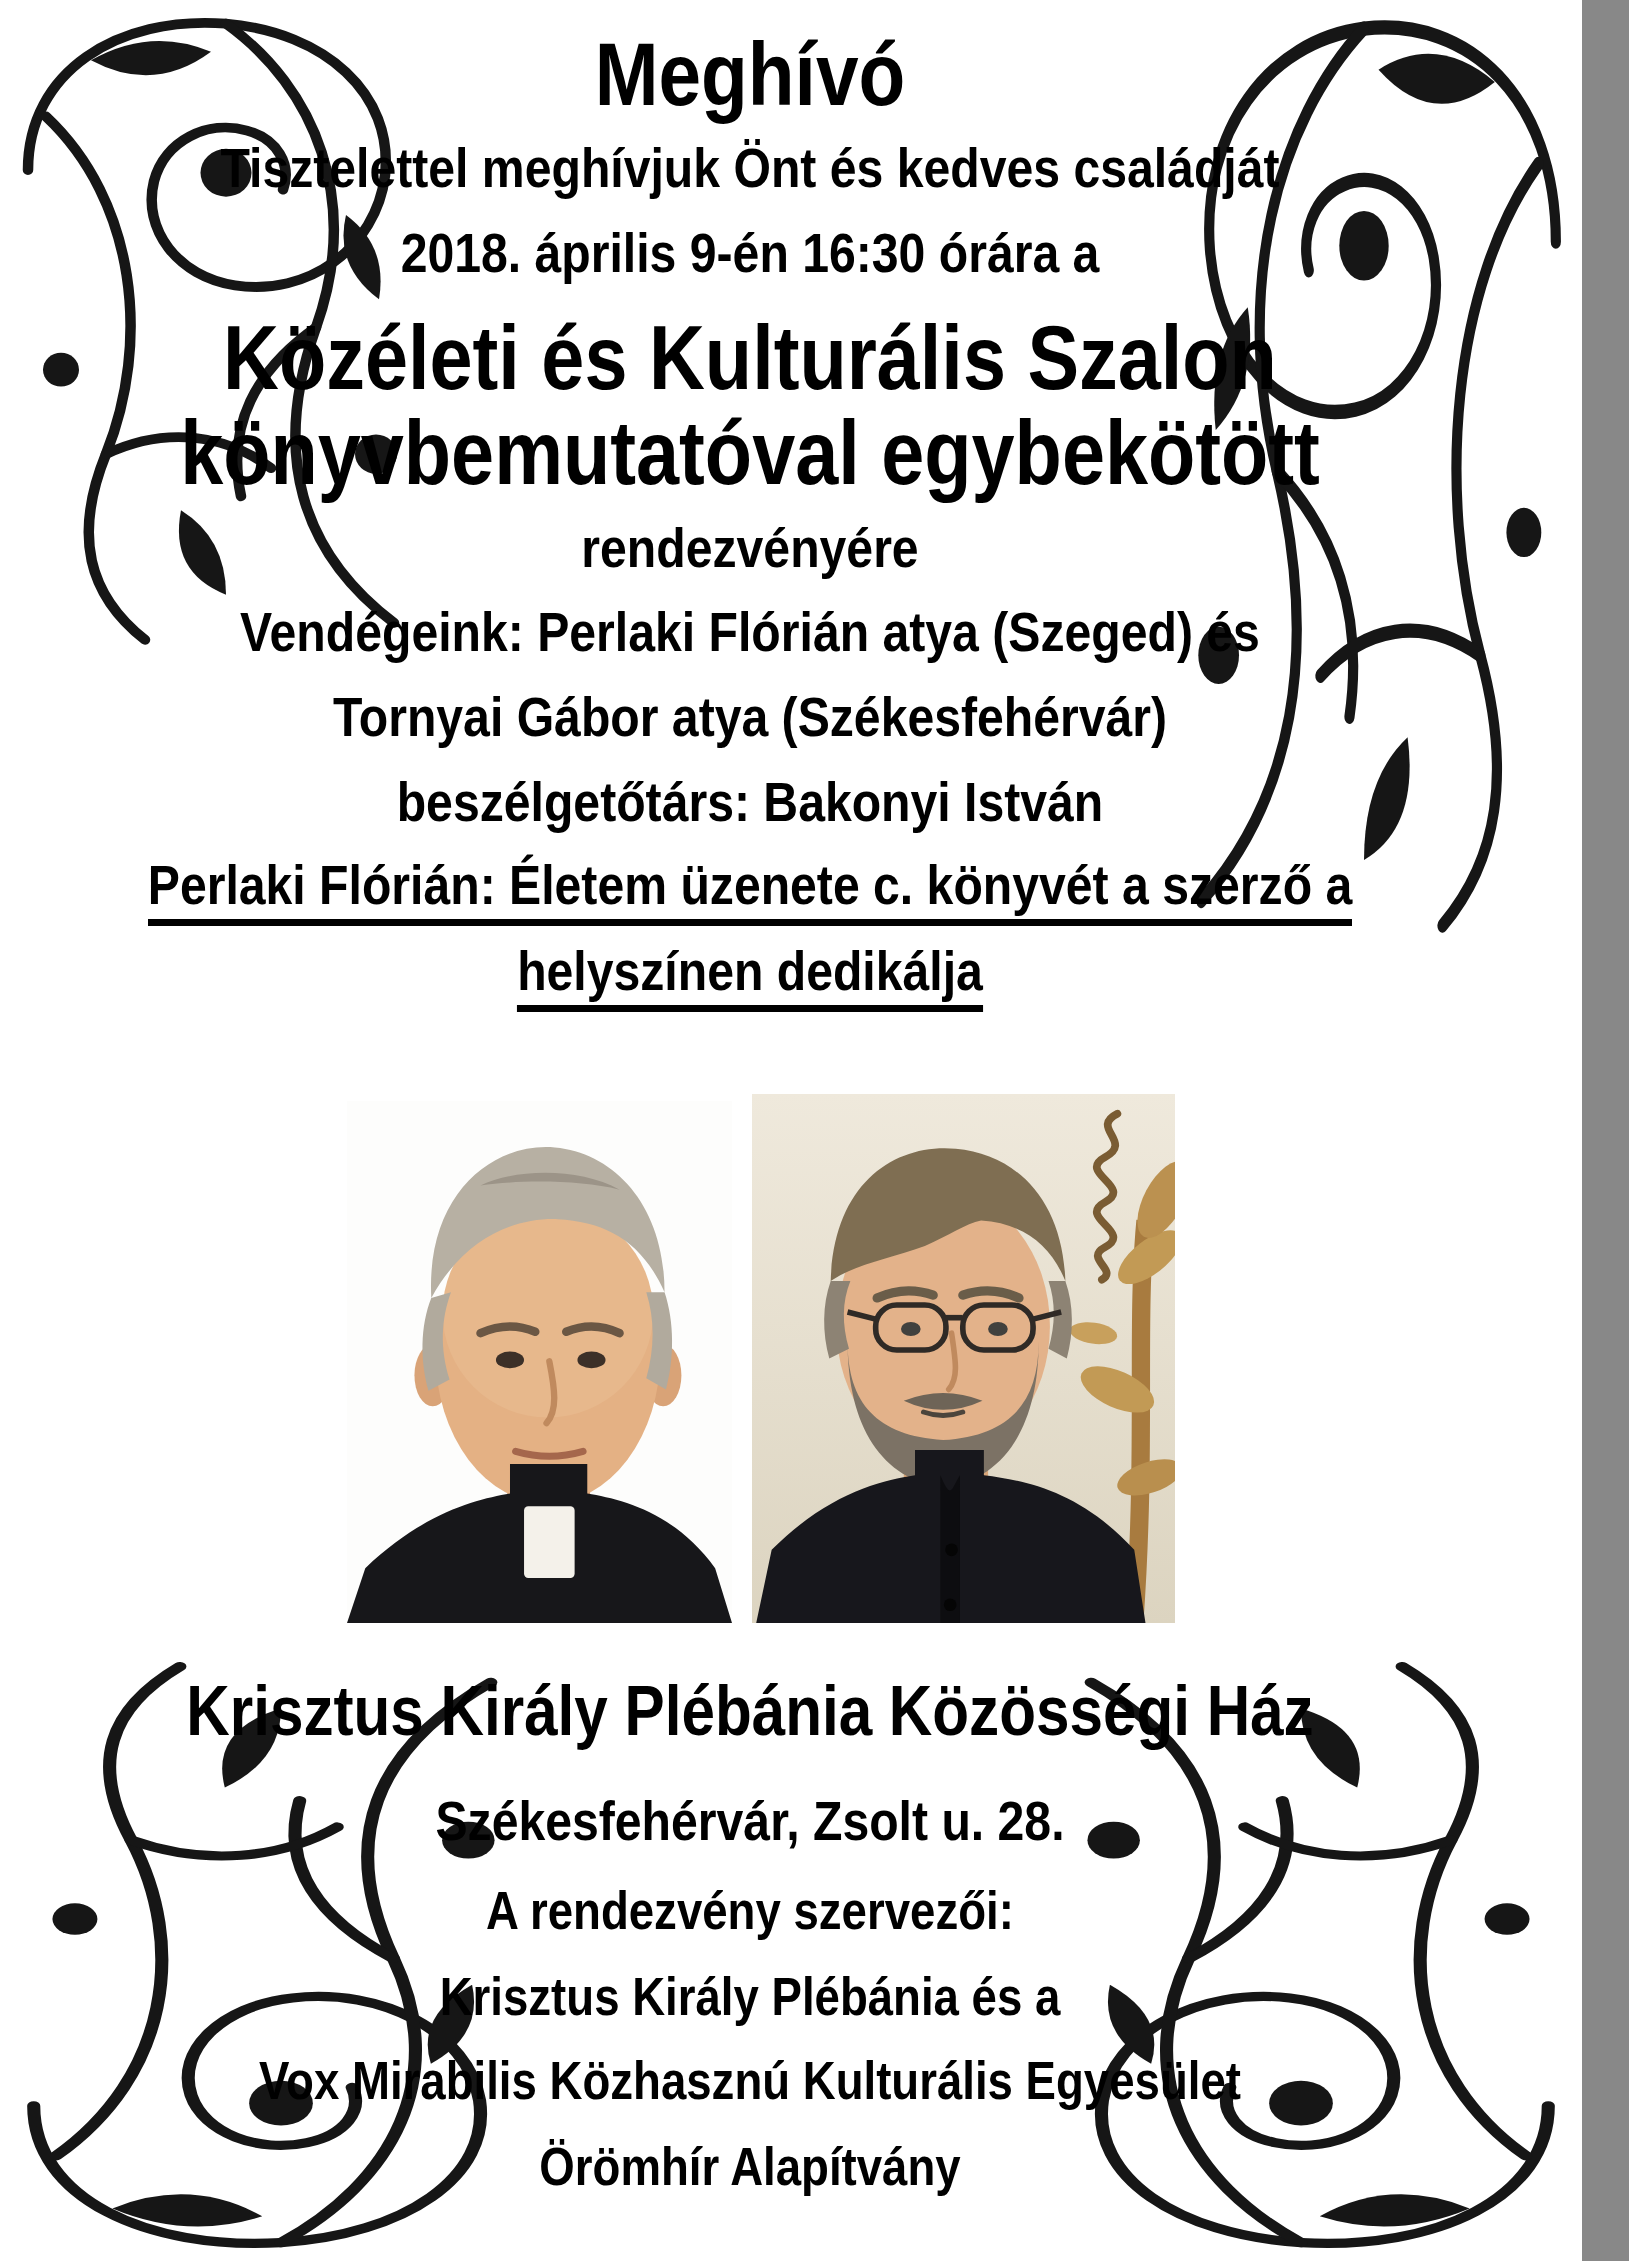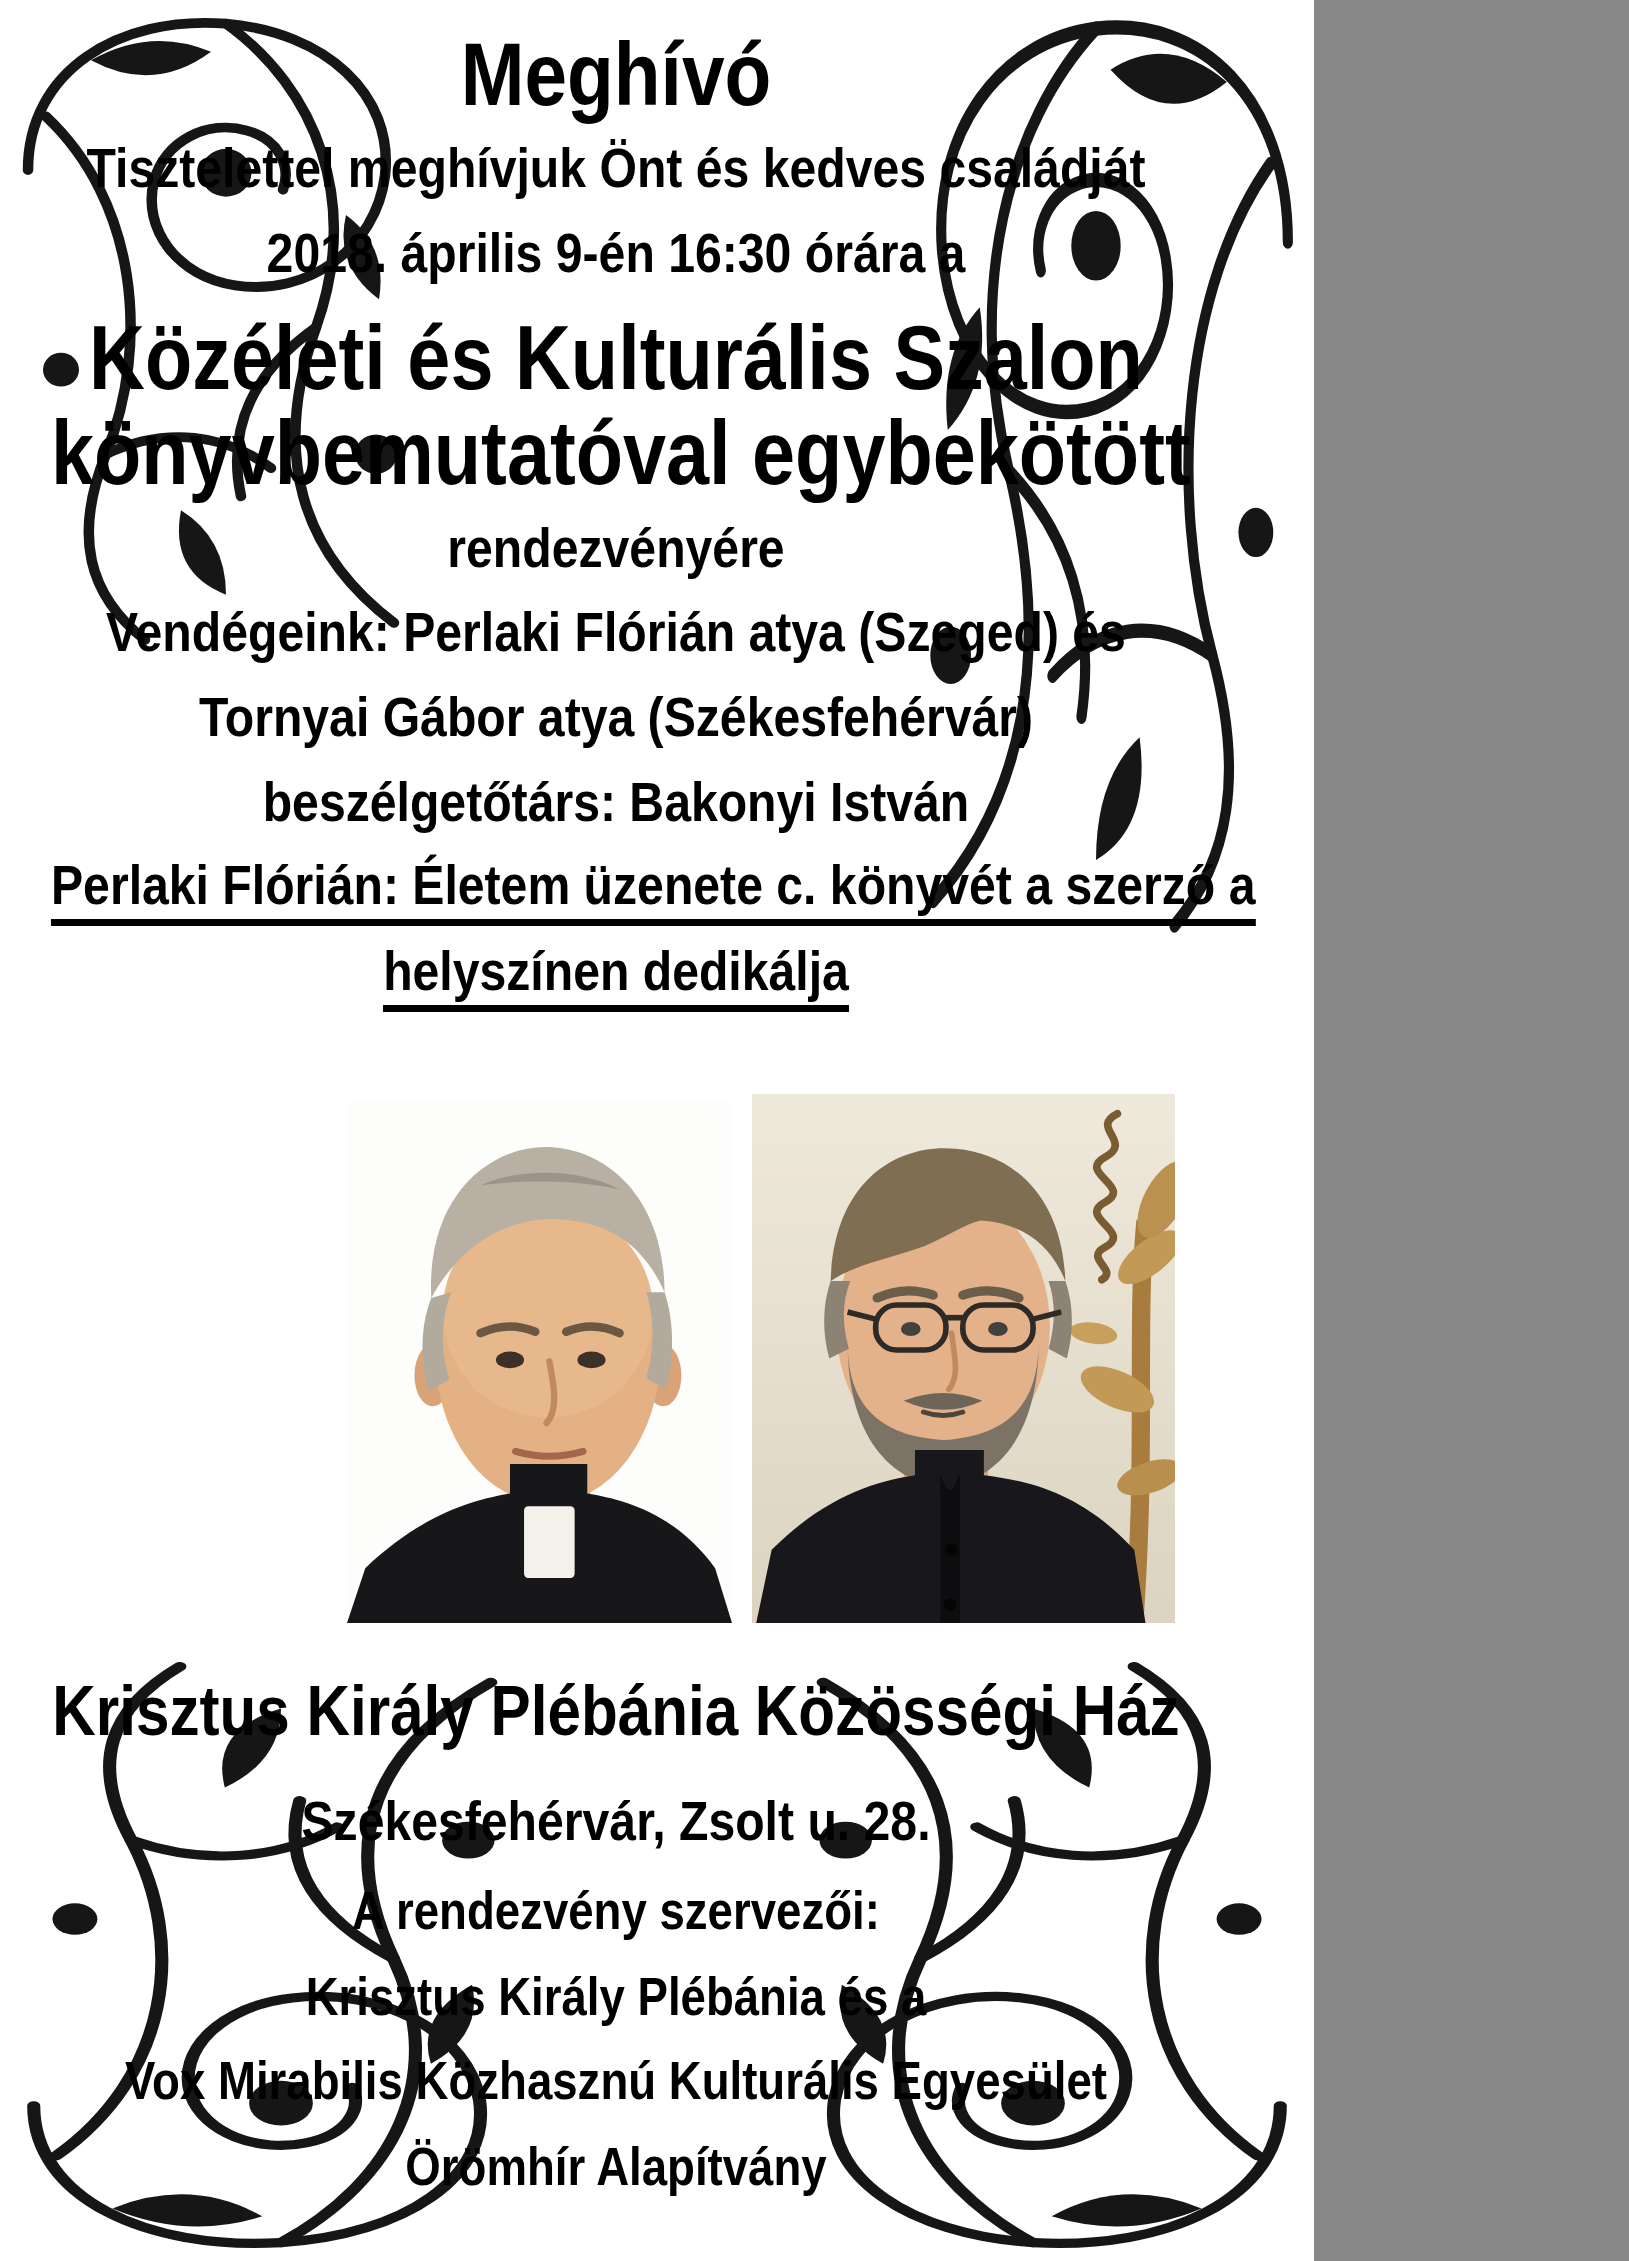--- a/index.html
+++ b/index.html
@@ -1,18 +1,18 @@
 <!DOCTYPE html>
 <html style="font-size:11.2px"><head>
 <meta charset="utf-8">
 <style>
   html,body{margin:0;padding:0;background:#888;}
   .page{
     position:relative;
-    width:1314px;height:2261px;
+    width:1582px;height:2261px;
     background:#ffffff;
     overflow:hidden;
     font-family:"Liberation Sans", sans-serif;
     color:#000;
   }
   .line{
     position:absolute;left:-41px;width:100%;
     text-align:center;font-weight:bold;color:#000;
     transform:scaleX(0.86);
     white-space:nowrap;

